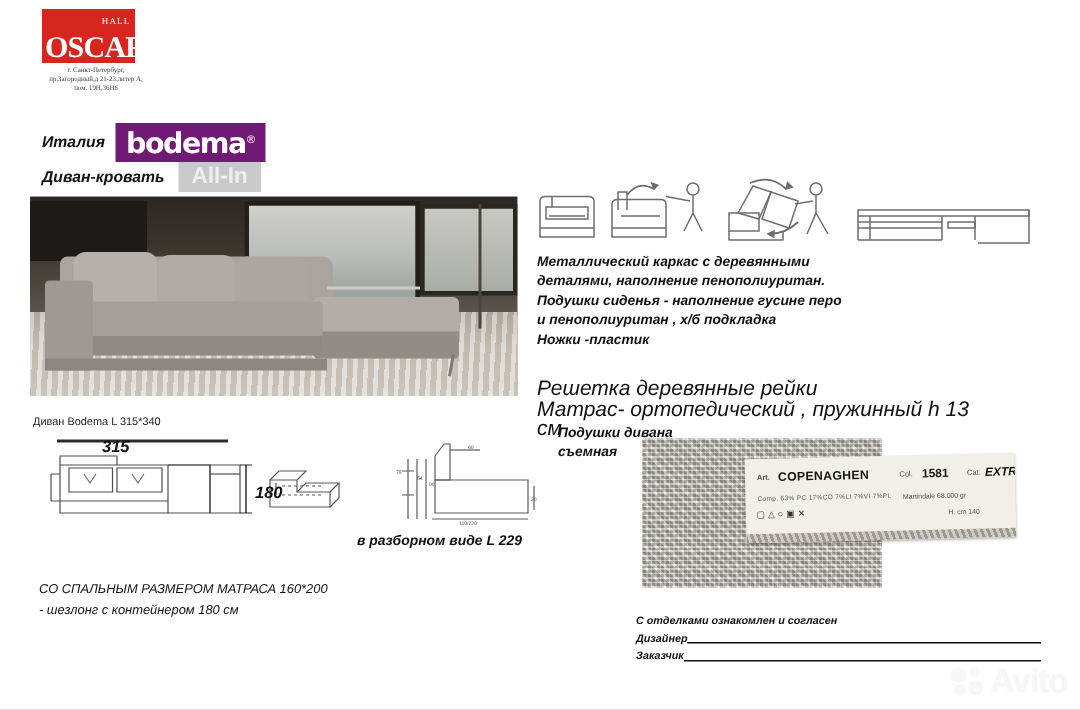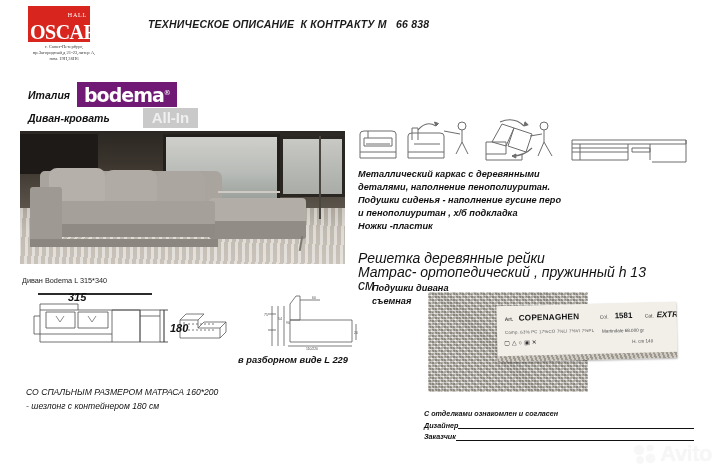--- a/index.html
+++ b/index.html
@@ -45,21 +45,21 @@
     background:#701a75;color:#fff;padding:1px 7px 2px 7px;
     font-family:"DejaVu Sans",sans-serif;font-weight:bold;font-size:19px;
     letter-spacing:-1px;line-height:20px;position:relative;
   }
   .bodema-box sup{font-size:7px;vertical-align:super;font-weight:normal;}
 
   #type-row{left:28px;top:108px;display:flex;align-items:center;gap:9px;}
   .allin-box{
     background:#c9c9c9;color:#efefef;padding:1px 9px 2px 9px;
     font-family:"Liberation Sans",sans-serif;font-weight:bold;font-size:15px;
-    line-height:17px;letter-spacing:0px;margin-left:24px;
+    line-height:17px;letter-spacing:0px;
   }
 
   
   #photo{
     left:20px;top:131px;width:325px;height:133px;overflow:hidden;
     background:#8d8a85;
   }
   .ph{position:absolute;}
   .room-wall{left:0;top:0;width:100%;height:60%;
     background:linear-gradient(180deg,#2b2722 0%,#3a342d 40%,#5d564d 100%);}
@@ -158,21 +158,20 @@
   <div class="abs" id="logo-block">
     <div class="logo-mark">
       <span class="logo-hall">HALL</span>
       <span class="logo-oscar">OSCAR</span>
     </div>
     <div class="logo-addr">г. Санкт-Петербург,
 пр.Загородный,д 21-23,литер А,
 пом. 19Н,36Н6</div>
   </div>
 
-  <div class="abs" id="doc-title">ТЕХНИЧЕСКОЕ ОПИСАНИЕ  К КОНТРАКТУ М   66 838</div>
 
   <div class="abs" id="brand-row">
     <span class="brand-label">Италия</span>
     <span class="bodema-box"><span>bodema</span><sup>®</sup></span>
   </div>
 
   <div class="abs" id="type-row">
     <span class="brand-label">Диван-кровать</span>
     <span class="allin-box">All-In</span>
   </div>

